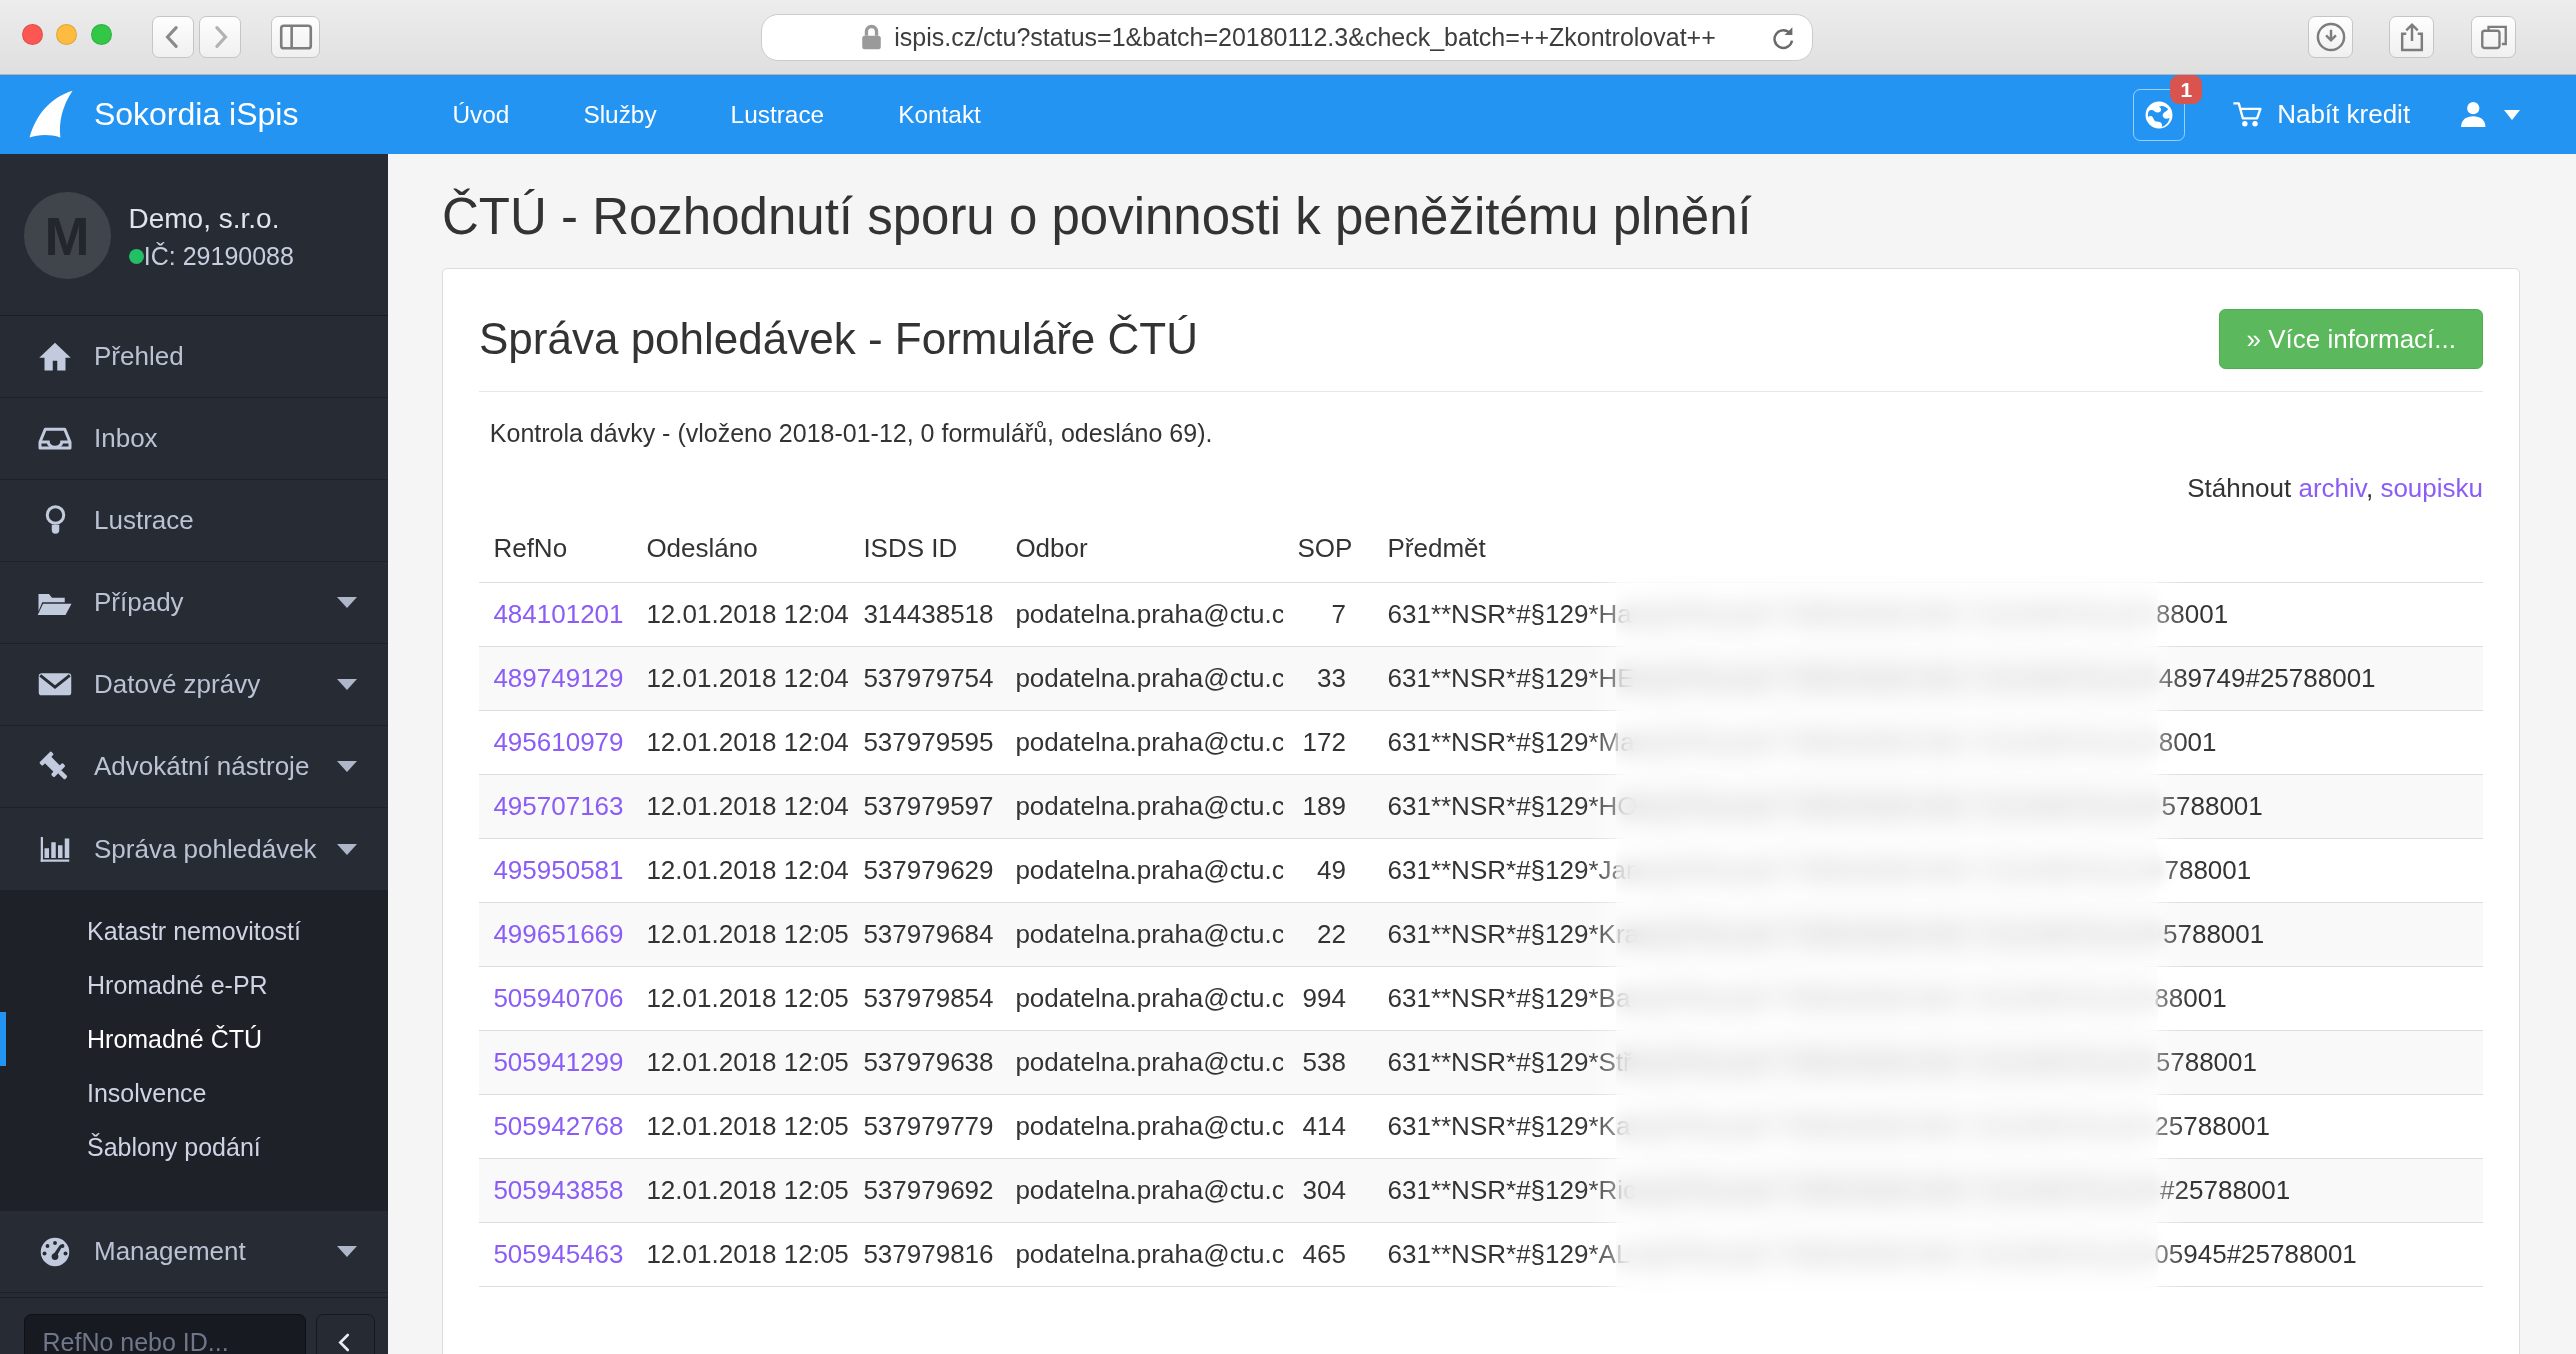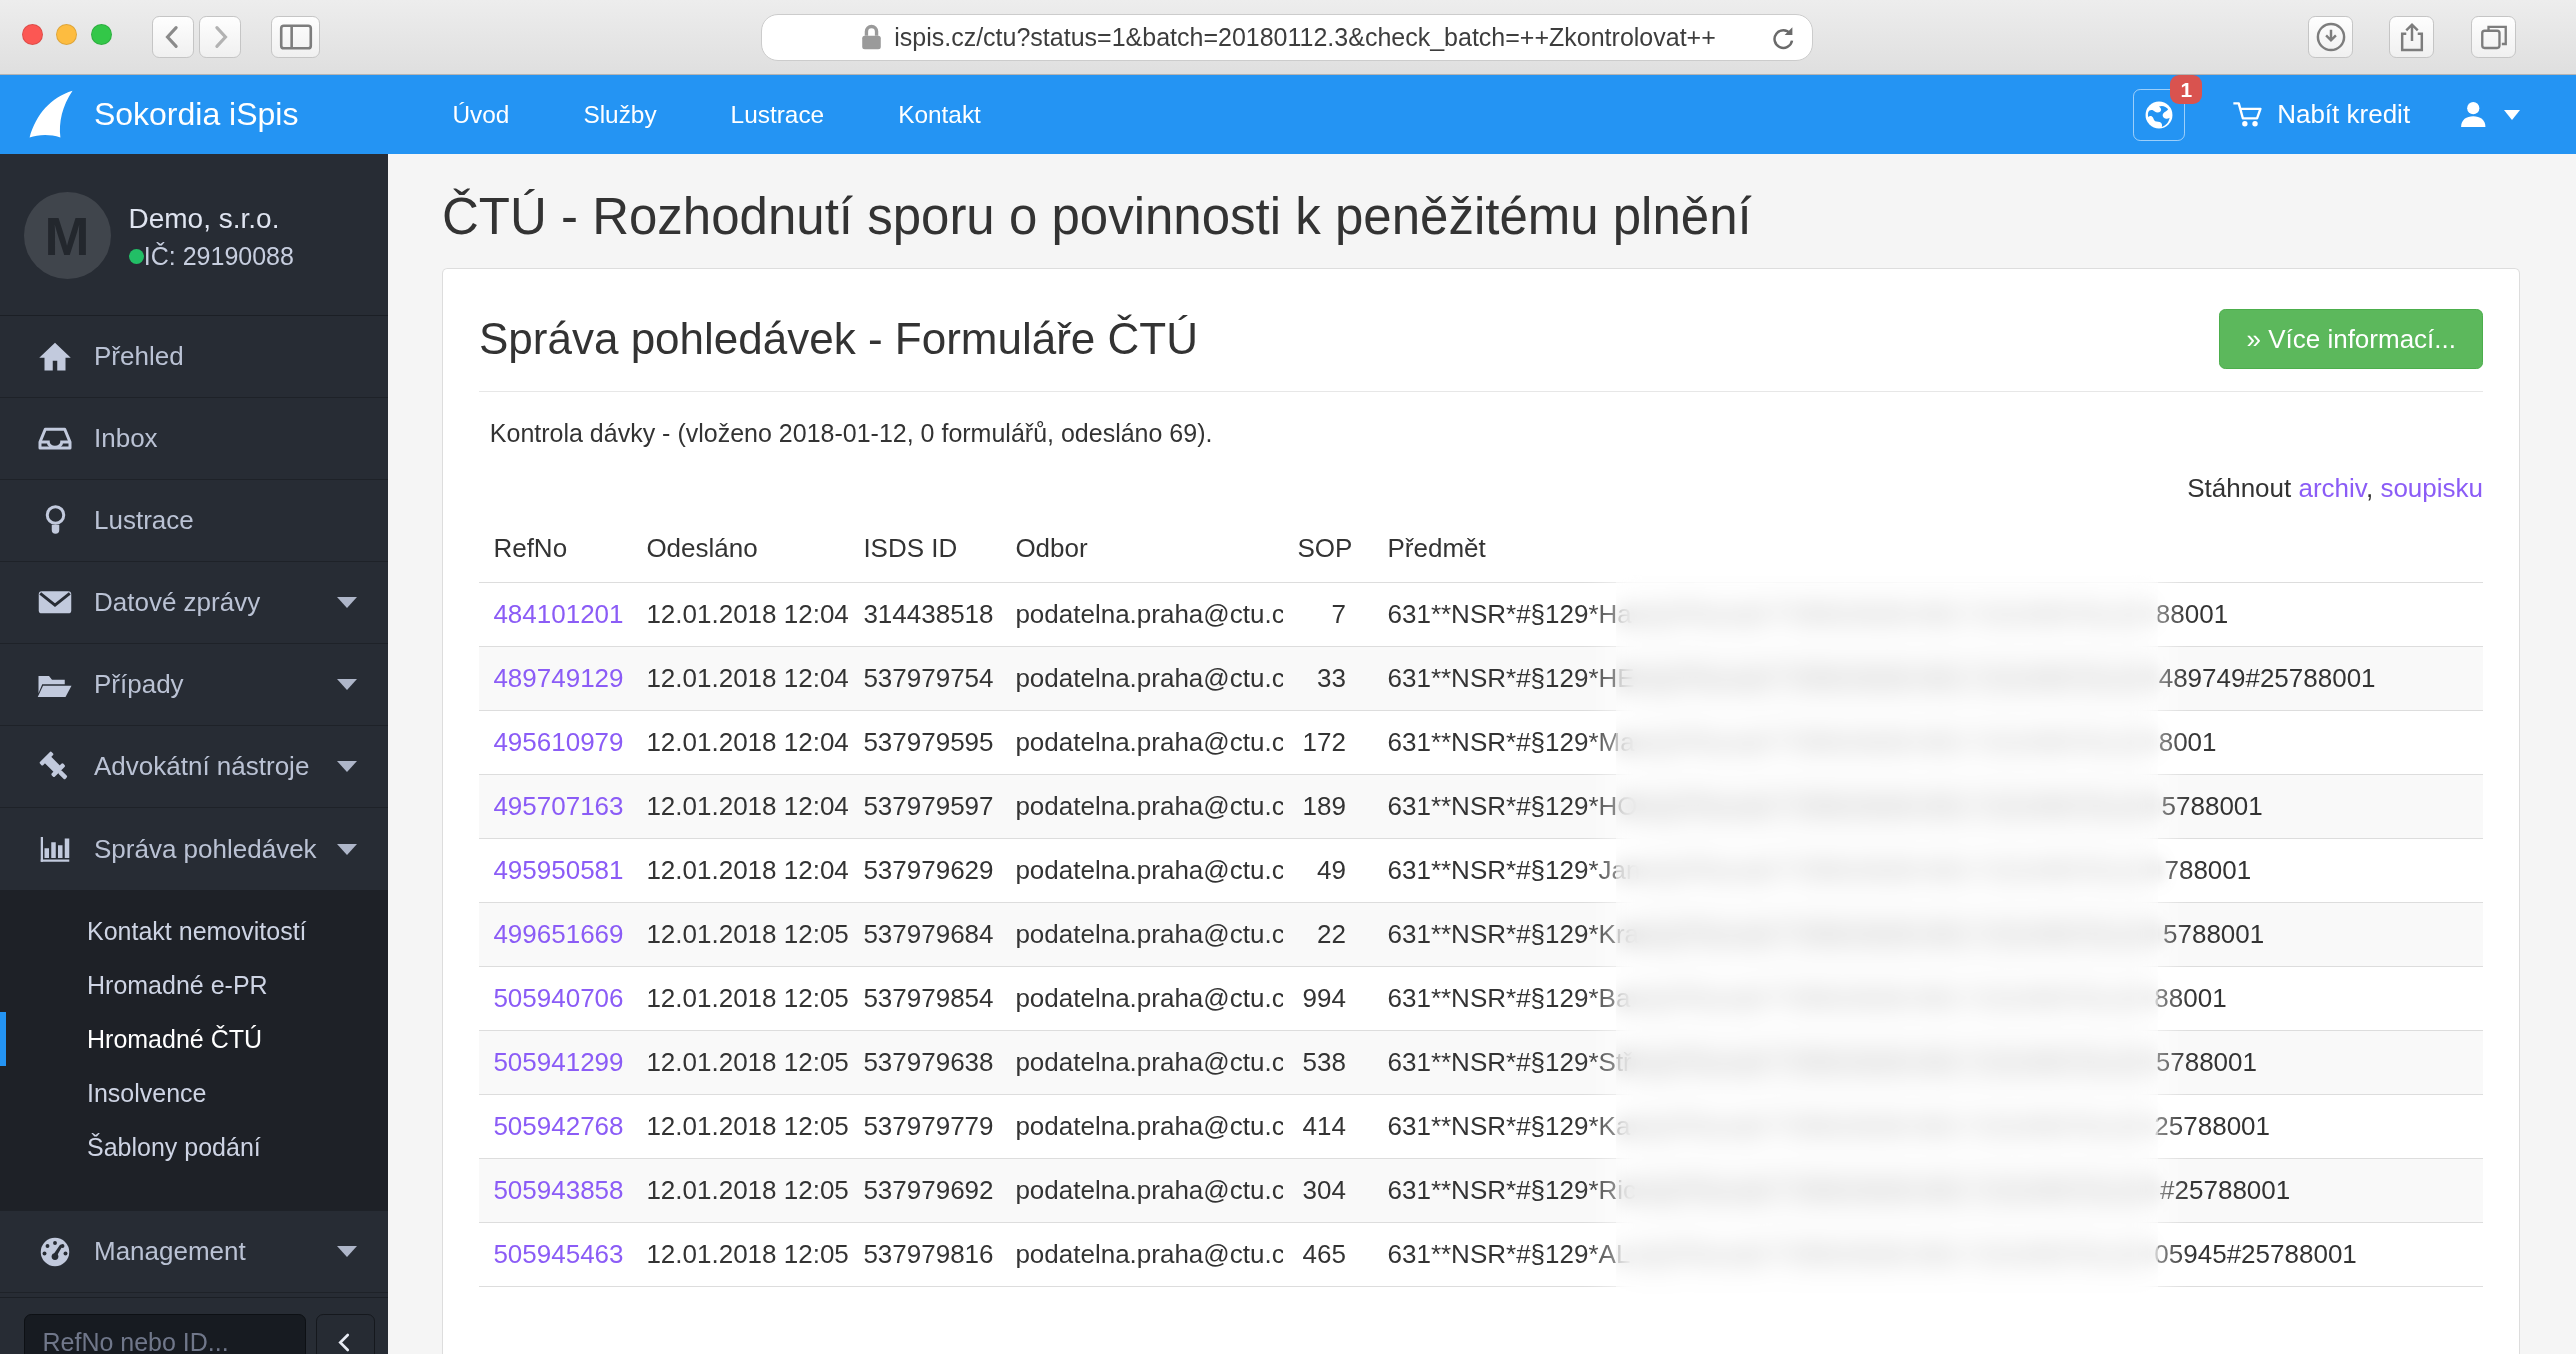--- a/index.html
+++ b/index.html
@@ -247,36 +247,36 @@
         <span class="ic">
             <svg width="31" height="36" viewBox="0 0 40 48">
               <circle cx="20" cy="16" r="11" fill="none" stroke="#c2cadd" stroke-width="4"></circle>
               <path d="M15 29h10v7a5 5 0 0 1-10 0z" fill="#c2cadd"></path>
             </svg>
           </span>
         <span class="lbl">Lustrace</span>
       </div>
       <div class="s-item">
         <span class="ic">
+            <svg width="38" height="36" viewBox="0 0 50 48" fill="#c2cadd">
+              <path d="M3 12h14l4 5h17v6H8l-5 12z"></path>
+              <path d="M9 25h38l-8 15H2z"></path>
+            </svg>
+          </span>
+        <span class="lbl">Případy</span>
+        <span class="caret"></span>
+      </div>
+      <div class="s-item">
+        <span class="ic">
             <svg width="36" height="32.5" viewBox="0 0 48 44">
               <rect x="2" y="7" width="44" height="30" rx="4" fill="#c2cadd"></rect>
               <path d="M4 10l20 16 20-16" stroke="#272c34" stroke-width="4" fill="none"></path>
             </svg>
           </span>
         <span class="lbl">Datové zprávy</span>
-        <span class="caret"></span>
-      </div>
-      <div class="s-item">
-        <span class="ic">
-            <svg width="38" height="36" viewBox="0 0 50 48" fill="#c2cadd">
-              <path d="M3 12h14l4 5h17v6H8l-5 12z"></path>
-              <path d="M9 25h38l-8 15H2z"></path>
-            </svg>
-          </span>
-        <span class="lbl">Případy</span>
         <span class="caret"></span>
       </div>
       <div class="s-item">
         <span class="ic">
             <svg width="36" height="36" viewBox="0 0 48 48">
               <g fill="#c2cadd" transform="rotate(-45 24 24)">
                 <rect x="18" y="7" width="12" height="24" rx="2"></rect>
                 <rect x="13" y="5" width="22" height="6" rx="2"></rect>
                 <rect x="13" y="27" width="22" height="6" rx="2"></rect>
                 <rect x="21" y="32" width="6" height="13" rx="2"></rect>
@@ -295,21 +295,21 @@
               <rect x="37" y="10" width="6" height="26"></rect>
               <rect x="5" y="38" width="38" height="3"></rect>
               <rect x="5" y="8" width="3" height="33"></rect>
             </svg>
           </span>
         <span class="lbl">Správa pohledávek</span>
         <span class="caret"></span>
       </div>
 
       <div class="submenu">
-        <div class="sub-item">Kontakt nemovitostí</div>
+        <div class="sub-item">Katastr nemovitostí</div>
         <div class="sub-item">Hromadné e-PR</div>
         <div class="sub-item active">Hromadné ČTÚ</div>
         <div class="sub-item">Insolvence</div>
         <div class="sub-item">Šablony podání</div>
       </div>
 
       <div class="s-item">
         <span class="ic">
             <svg width="36" height="36" viewBox="0 0 48 48">
               <circle cx="24" cy="24" r="19" fill="#c2cadd"></circle>

